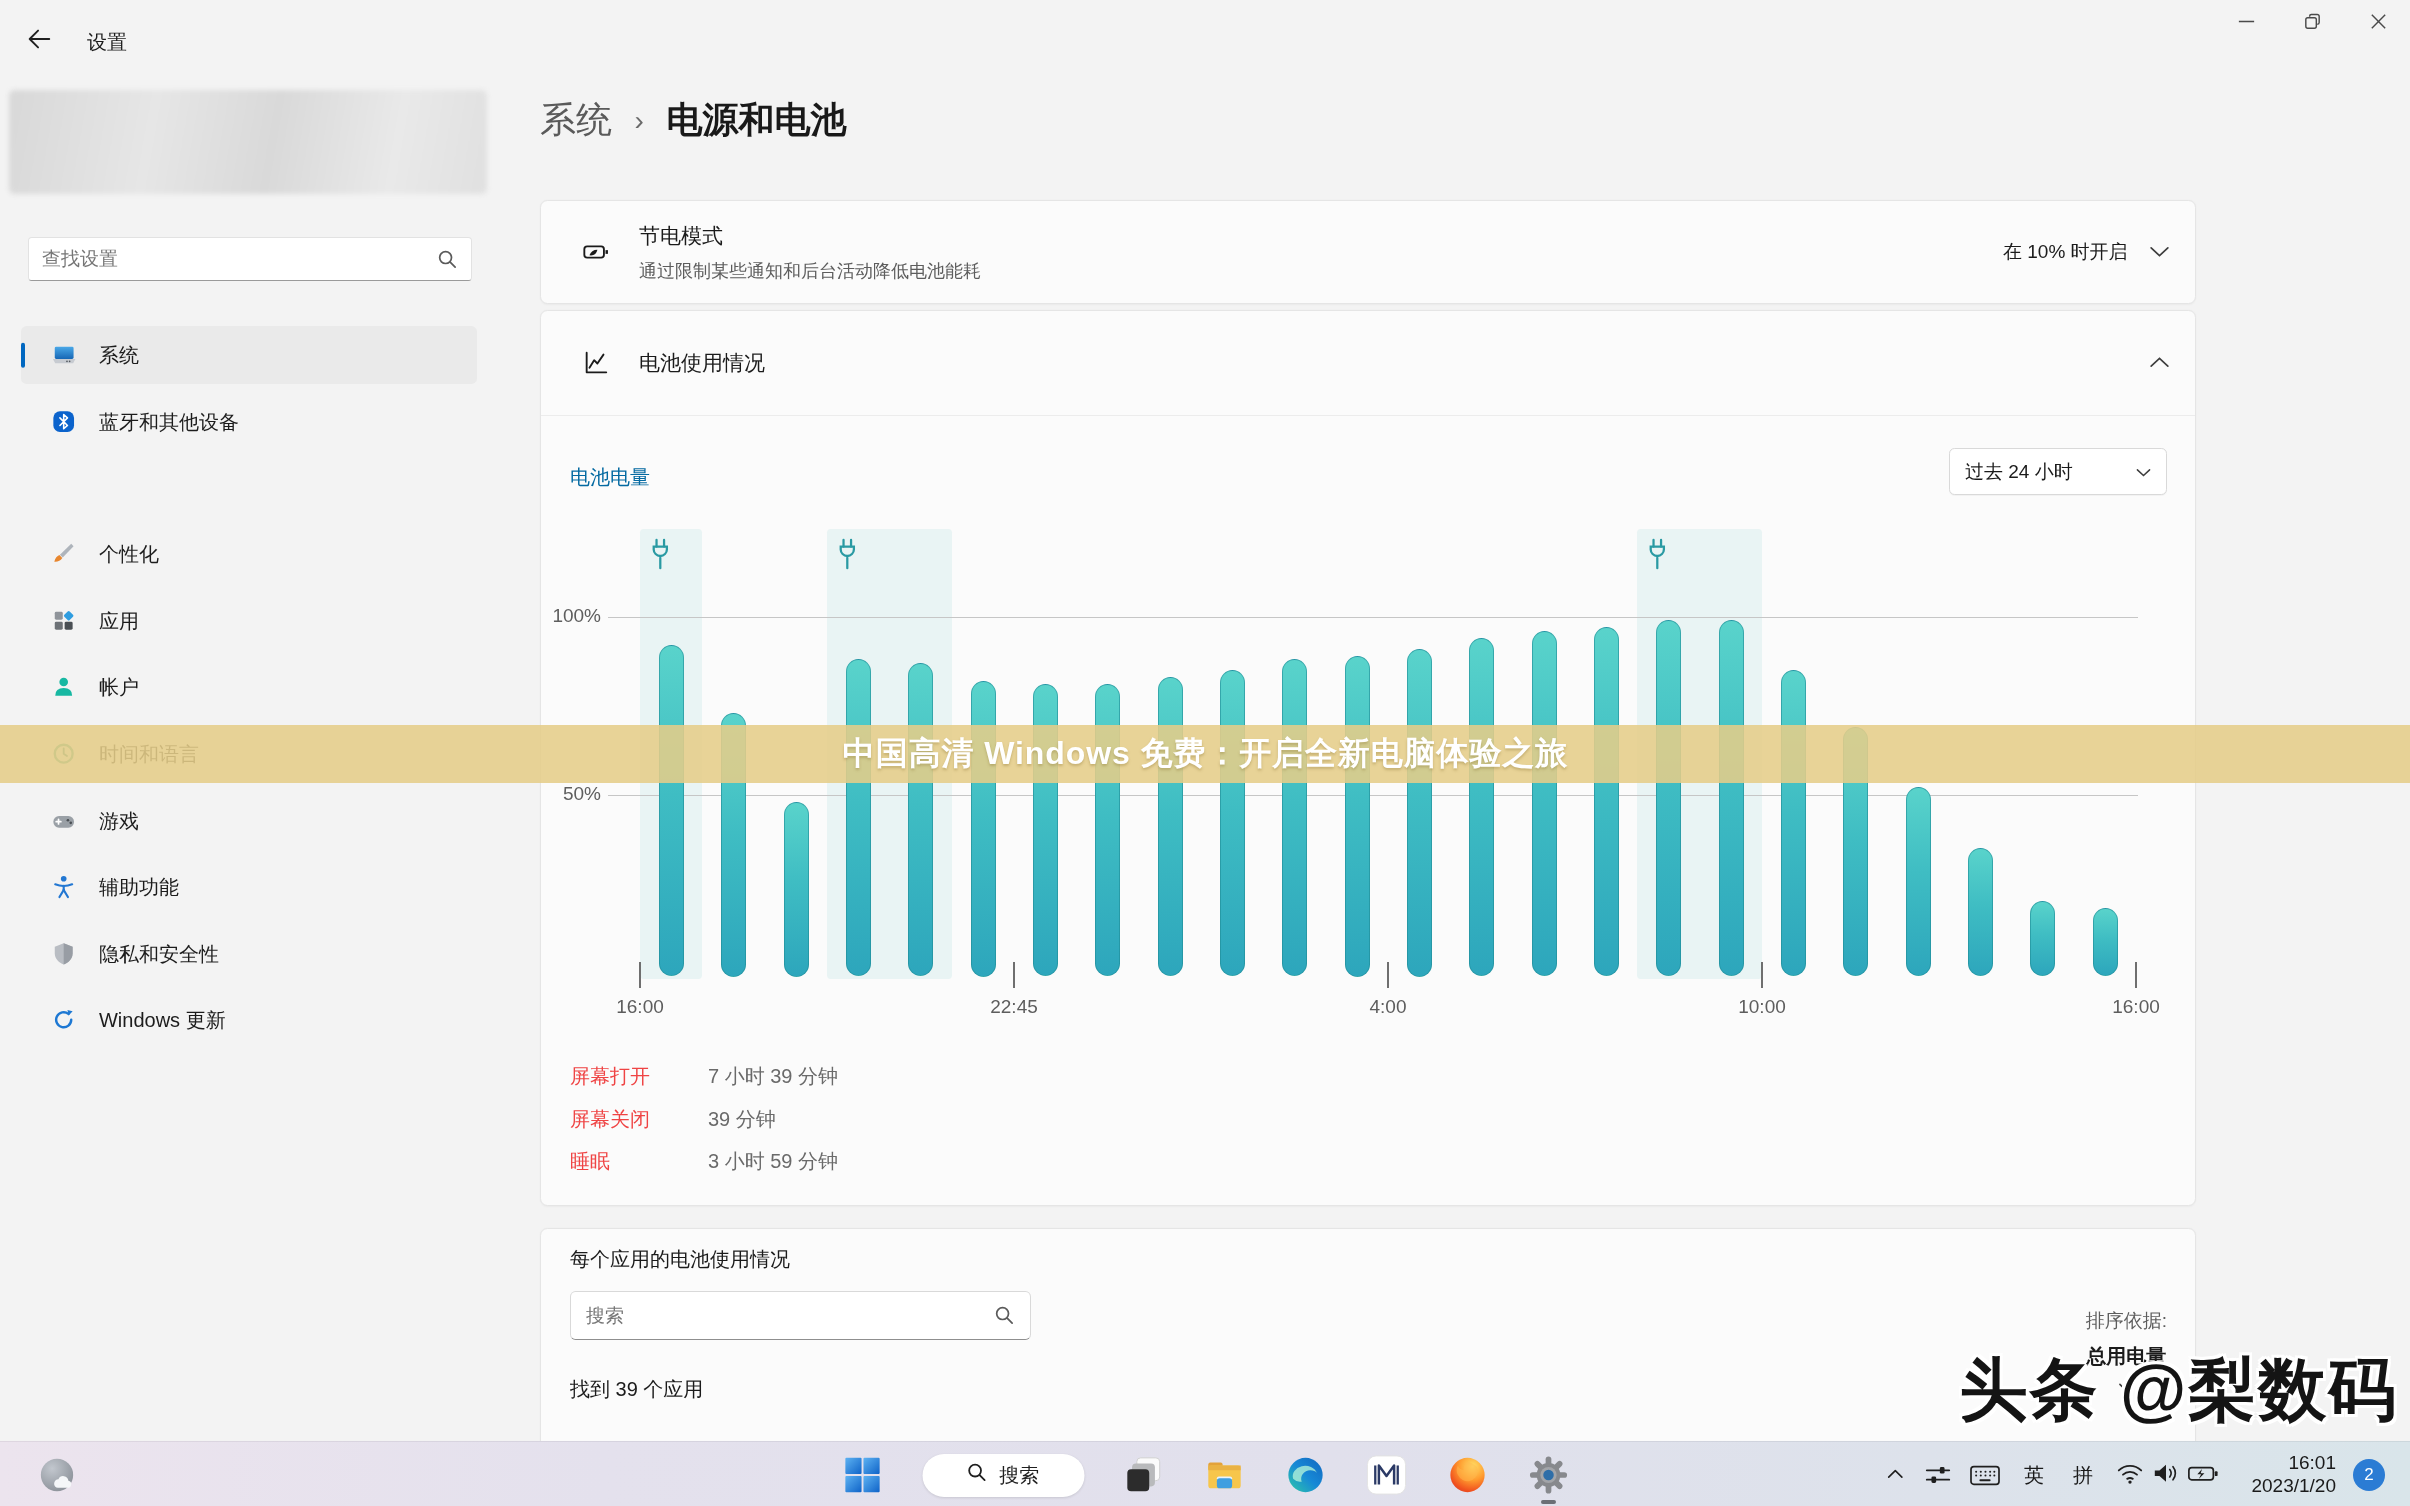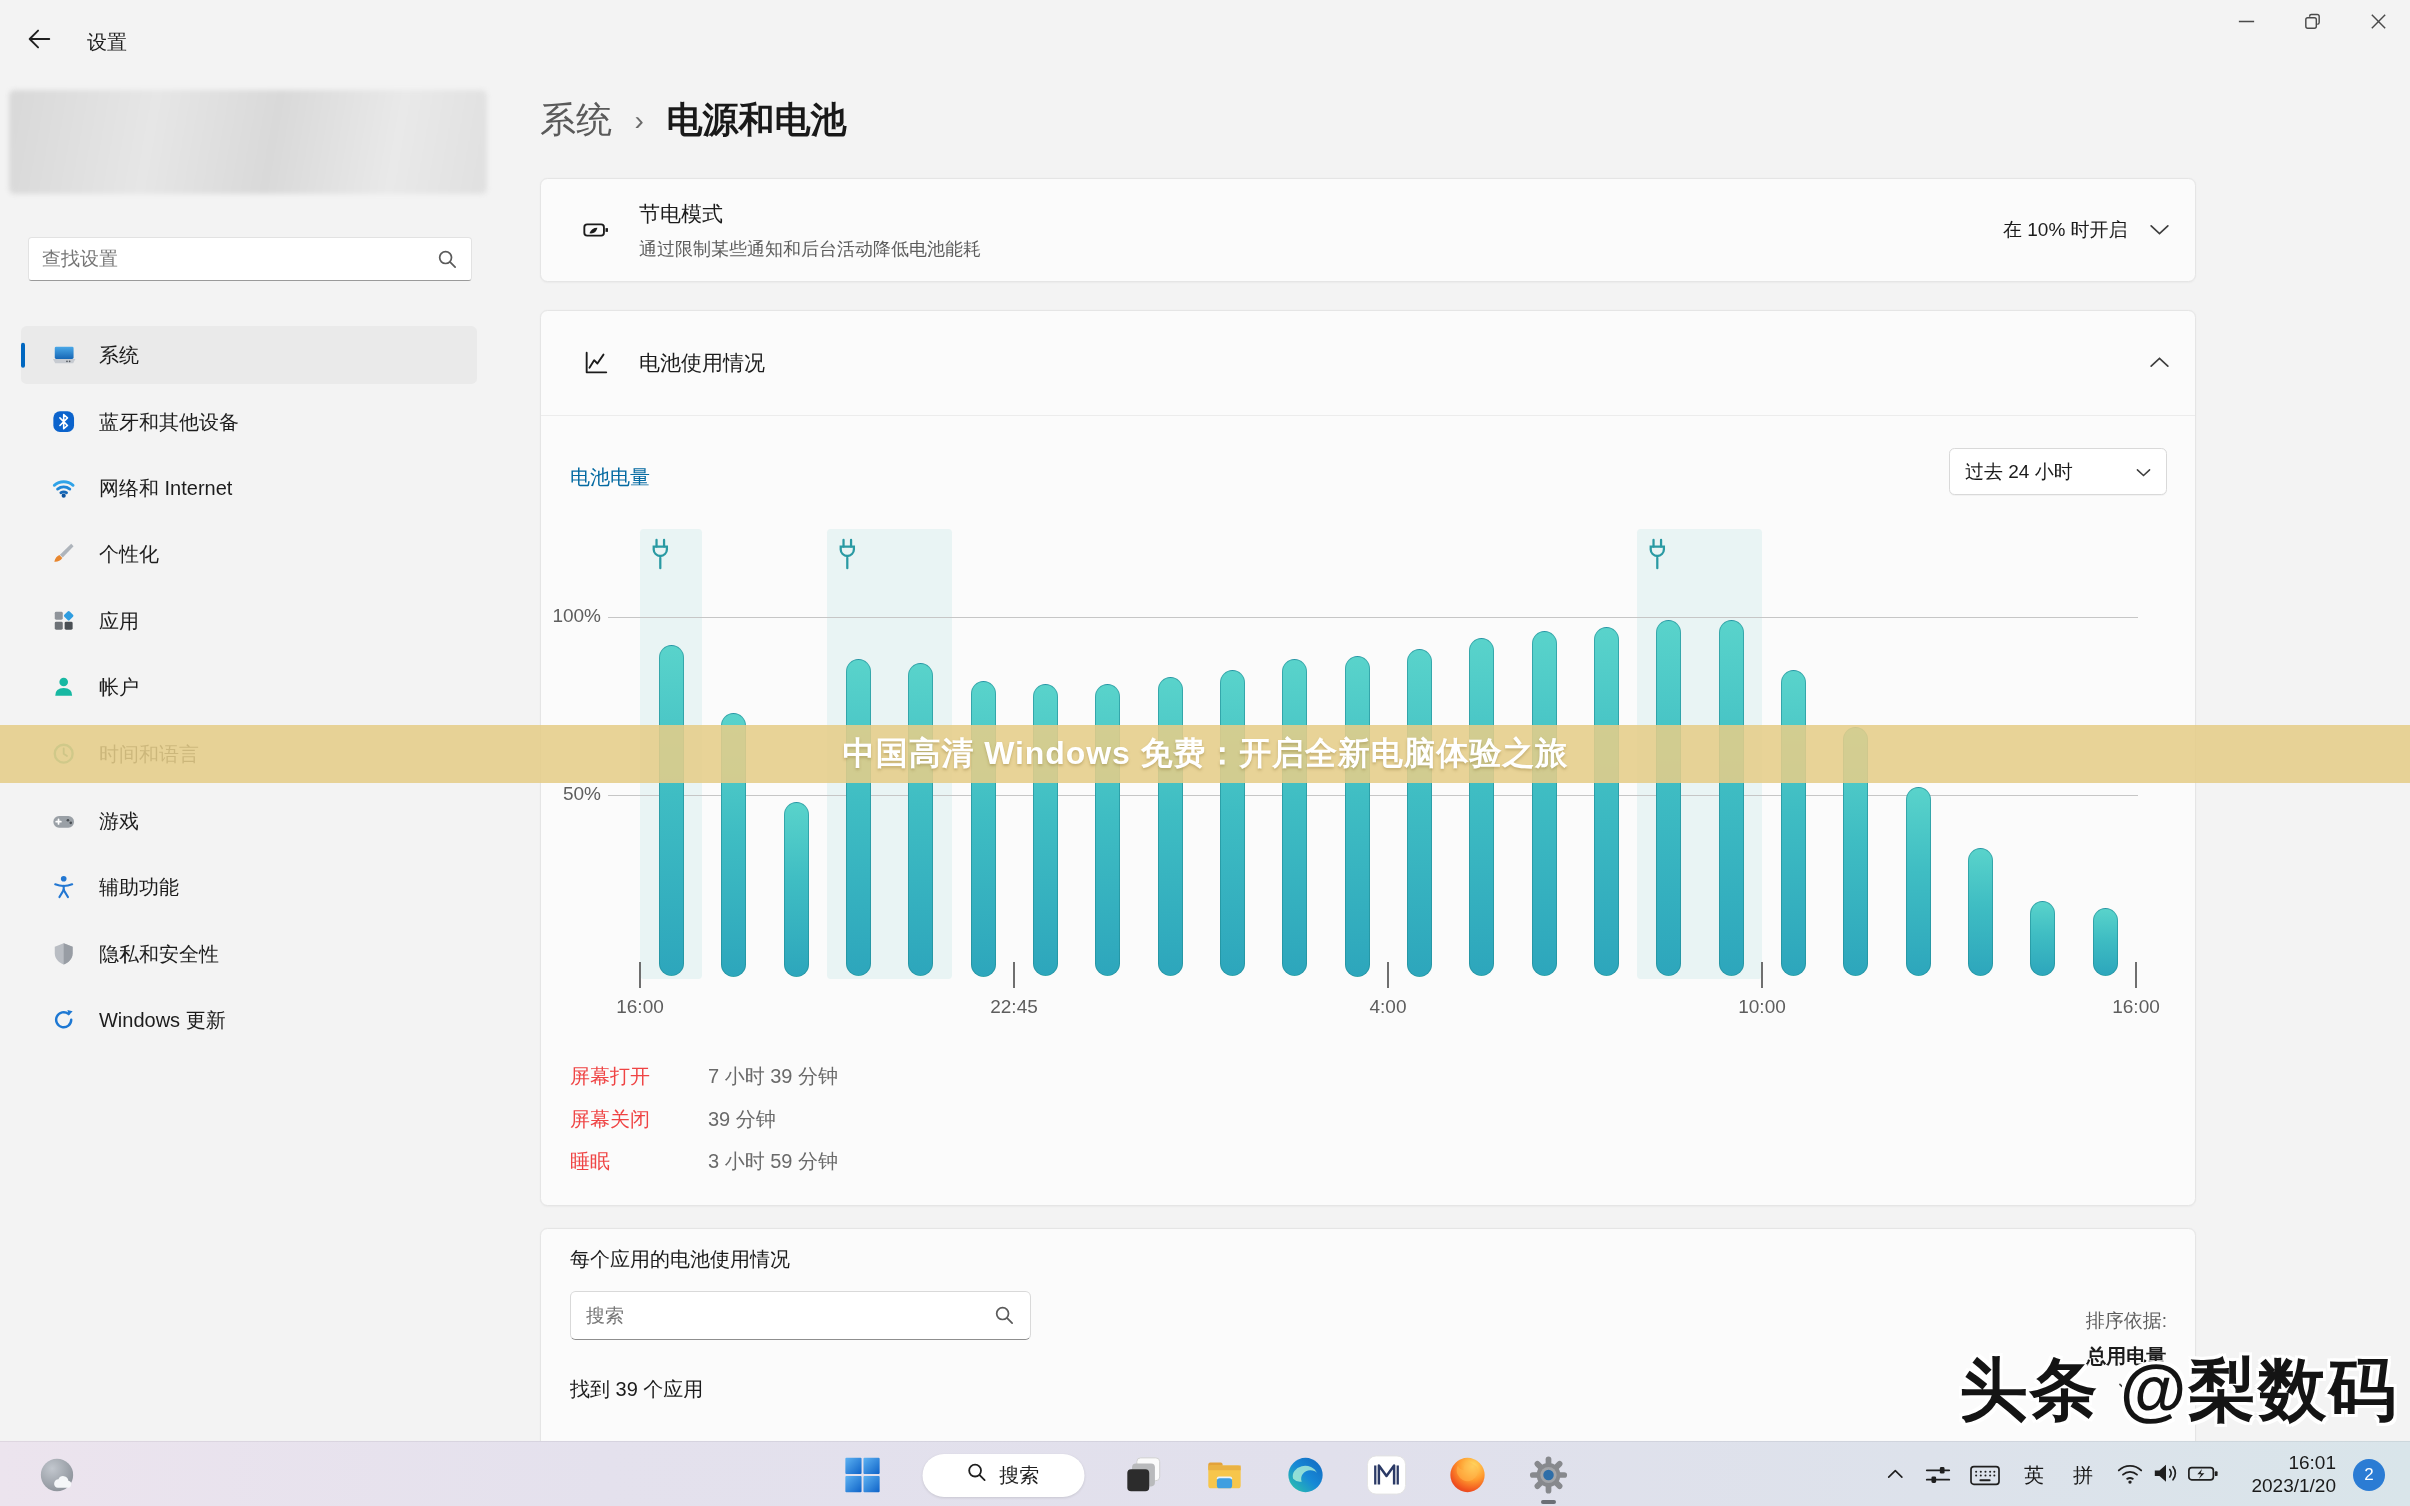--- a/index.html
+++ b/index.html
@@ -29,21 +29,21 @@
   .nav-label{font-size:20px;color:#1c1c1c;white-space:nowrap;}
 
   
   .breadcrumb{position:absolute;left:540px;top:94px;height:53px;display:flex;align-items:center;gap:22.6px;}
   .bc-parent{font-size:36px;color:#5a5a5a;}
   .bc-sep{font-size:28px;color:#6a6a6a;padding-top:1.9px;}
   .bc-current{font-size:36px;font-weight:600;color:#191919;}
 
   .card{position:absolute;left:540px;width:1656px;background:#fbfbfb;border:0.9px solid #e5e5e5;
     border-radius:7.5px;box-sizing:border-box;box-shadow:0 0.9px 1.9px rgba(0,0,0,0.04);}
-  .card-saver{top:178px;height:104px;}
+  .card-saver{top:200px;height:104px;}
   .card-usage{top:310px;height:896px;}
   .card-apps{top:1228px;height:279px;}
 
   .row-icon{position:absolute;left:41px;top:50%;transform:translateY(-50%);display:flex;}
   .card-saver .texts{position:absolute;left:98px;top:21px;}
   .t-title{font-size:21px;color:#1b1b1b;}
   .t-sub{font-size:18px;color:#5d5d5d;margin-top:8.5px;}
   .right-ctl{position:absolute;right:25.4px;top:0;height:100%;display:flex;align-items:center;gap:21px;}
   .setting-val{font-size:19px;color:#1b1b1b;}
 
@@ -170,33 +170,20 @@
     <span class="nav-label">系统</span>
   </div>
   <div class="nav-item" style="top:393px">
     <span class="nav-icon">
         <svg width="25.4" height="25.4" viewBox="0 0 27 27">
           <rect x="2.5" y="2.5" width="22" height="22" rx="7" fill="#0b63cc"></rect>
           <path d="M9.5,9.5 L17.5,17.5 L13.5,21 V6 L17.5,9.5 L9.5,17.5" stroke="#fff" stroke-width="1.7" fill="none" stroke-linecap="round" stroke-linejoin="round"></path>
         </svg>
       </span>
     <span class="nav-label">蓝牙和其他设备</span>
-  </div>
-  <div class="nav-item" style="top:459px">
-    <span class="nav-icon">
-        <svg width="25.4" height="25.4" viewBox="0 0 27 27">
-          <g fill="none" stroke-linecap="round">
-            <path d="M3.5,11 a15,15 0 0 1 20,0" stroke="#2fa3e8" stroke-width="3"></path>
-            <path d="M7,15 a10.5,10.5 0 0 1 13,0" stroke="#1f86d6" stroke-width="3"></path>
-            <path d="M10.5,18.8 a6,6 0 0 1 6,0" stroke="#1668b8" stroke-width="3"></path>
-          </g>
-          <circle cx="13.5" cy="22" r="2.2" fill="#0f549e"></circle>
-        </svg>
-      </span>
-    <span class="nav-label">网络和 Internet</span>
   </div>
   <div class="nav-item" style="top:525px">
     <span class="nav-icon">
         <svg width="25.4" height="25.4" viewBox="0 0 27 27">
           <path d="M21.5,3 L24,5.5 L12.5,17.5 L9.5,14.5 Z" fill="#aeb4bb"></path>
           <path d="M9,15 q-4,1.5 -5.5,7 q5.5,0.5 8.5,-4 z" fill="#e8862e"></path>
         </svg>
       </span>
     <span class="nav-label">个性化</span>
   </div>

